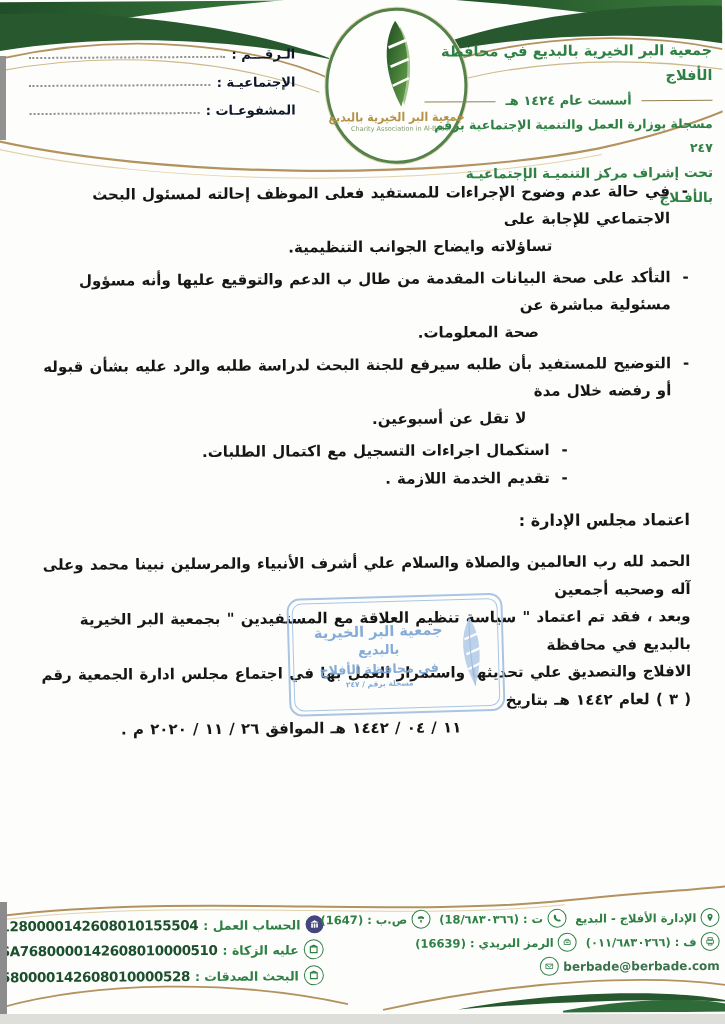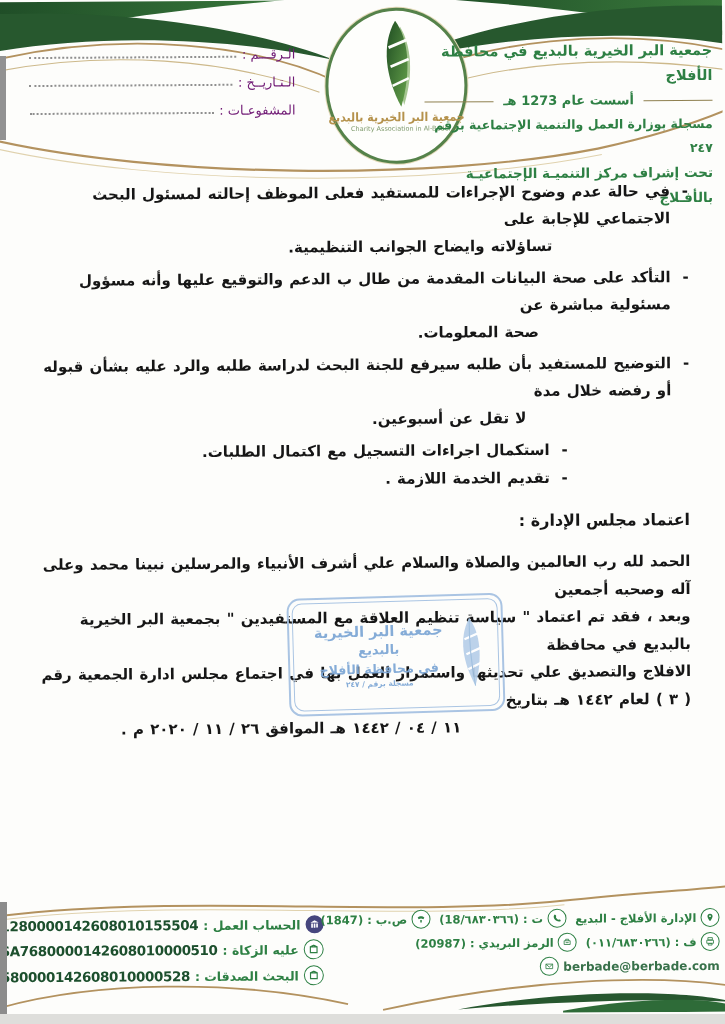--- a/index.html
+++ b/index.html
@@ -33,21 +33,21 @@
   .org-block{position:absolute;right:10px;top:40px;width:288px;direction:rtl;text-align:right;color:#2e8044;font-weight:bold;}
   .org-l1{font-size:14.5px;line-height:25px;letter-spacing:-0.2px;}
   .org-founded{display:flex;align-items:center;gap:10px;line-height:24px;}
   .org-founded .rule{flex:1;border-top:1.7px solid #8f8050;}
   .org-l2{font-size:13px;white-space:nowrap;}
   .org-l3{font-size:12.5px;line-height:24px;}
   .org-l4{font-size:13.5px;line-height:25px;letter-spacing:0.5px;}
 
   .fields-block{position:absolute;left:32px;top:46px;width:266px;direction:rtl;}
   .field-row{display:flex;align-items:flex-end;margin-bottom:13px;}
-  .field-label{color:#701a75;font-weight:normal;font-size:13px;white-space:nowrap;}
+  .field-label{color:#0f172a;font-weight:bold;font-size:13px;white-space:nowrap;}
   .field-dots{flex:1;border-bottom:2px dotted #8f8f8f;margin:0 6px 4px 0;height:1px;}
 
   
   .doc-body{position:absolute;right:35px;left:40px;top:180px;direction:rtl;color:#161616;}
   .bullet{margin-bottom:5px;display:flex;}
   .bullet .dash{width:18px;flex:none;font-weight:bold;font-size:15px;line-height:27px;}
   .bullet .blines{flex:1;}
   .bline{font-size:15px;font-weight:bold;line-height:27px;text-align:right;word-spacing:1px;}
   .bline.cont1{margin-right:118px;}
   .bline.cont2{margin-right:132px;}
@@ -136,34 +136,34 @@
       <path d="M16 68 L33 60" stroke="#fdfdfb" stroke-width="2.5"></path>
     </svg>
     <div class="logo-arabic">جمعية البر الخيرية بالبديع</div>
     <div class="logo-english">Charity Association in Al-Badei</div>
   </div>
 
   <div class="org-block">
     <div class="org-l1">جمعية البر الخيرية بالبديع في محافظة الأفلاج</div>
     <div class="org-founded">
       <span class="rule"></span>
-      <span class="org-l2">أسست عام 1273 هـ</span>
+      <span class="org-l2">أسست عام ١٤٢٤ هـ</span>
       <span class="rule"></span>
     </div>
     <div class="org-l3">مسجلة بوزارة العمل والتنمية الإجتماعية برقم ٢٤٧</div>
     <div class="org-l4">تحت إشراف مركز التنميـة الإجتماعيـة بالأفـلاج</div>
   </div>
 
   <div class="fields-block">
     <div class="field-row">
       <span class="field-label">الـرقـــم :</span>
       <span class="field-dots"></span>
     </div>
     <div class="field-row">
-      <span class="field-label">الـتـاريــخ :</span>
+      <span class="field-label">الإجتماعيـة :</span>
       <span class="field-dots"></span>
     </div>
     <div class="field-row">
       <span class="field-label">المشفوعـات :</span>
       <span class="field-dots"></span>
     </div>
   </div>
 
   <div class="doc-body">
 
@@ -278,39 +278,39 @@
               </svg>
         </span>
         <span>ت : (18/٦٨٣٠٣٦٦)</span>
       </span>
       <span class="contact-item">
         <span class="cicon">
           <svg width="9" height="9" viewBox="0 0 12 12">
                 <path d="M1.5 4 C4 1.5 8 1.5 10.5 4 L9 6 C7 4.8 5 4.8 3 6 Z M5 7 h2 v3.5 h-2 Z" fill="#2e8044"></path>
               </svg>
         </span>
-        <span>ص.ب : (1847)</span>
+        <span>ص.ب : (1647)</span>
       </span>
     </div>
     <div class="contact-row">
       <span class="contact-item">
         <span class="cicon">
           <svg width="9" height="9" viewBox="0 0 12 12">
                 <path d="M3 1 h6 v3 h-6 Z M1.5 4.5 h9 v4 h-9 Z M3.5 9 h5 v2 h-5 Z" fill="none" stroke="#2e8044" stroke-width="1.1"></path>
               </svg>
         </span>
         <span>ف : (٠١١/٦٨٣٠٢٦٦)</span>
       </span>
       <span class="contact-item">
         <span class="cicon">
           <svg width="9" height="9" viewBox="0 0 12 12">
                 <path d="M2 4 h8 v5 h-8 Z M4 4 v-2 h4 v2 M4 6.5 h4" fill="none" stroke="#2e8044" stroke-width="1.1"></path>
               </svg>
         </span>
-        <span>الرمز البريدي : (20987)</span>
+        <span>الرمز البريدي : (16639)</span>
       </span>
     </div>
     <div class="contact-row">
       <span class="contact-item latin">
         <span class="cicon">
           <svg width="9" height="9" viewBox="0 0 12 12">
                 <path d="M1.5 3 h9 v6 h-9 Z M1.5 3 L6 7 L10.5 3" fill="none" stroke="#2e8044" stroke-width="1.1"></path>
               </svg>
         </span>
         <span>berbade@berbade.com</span>

